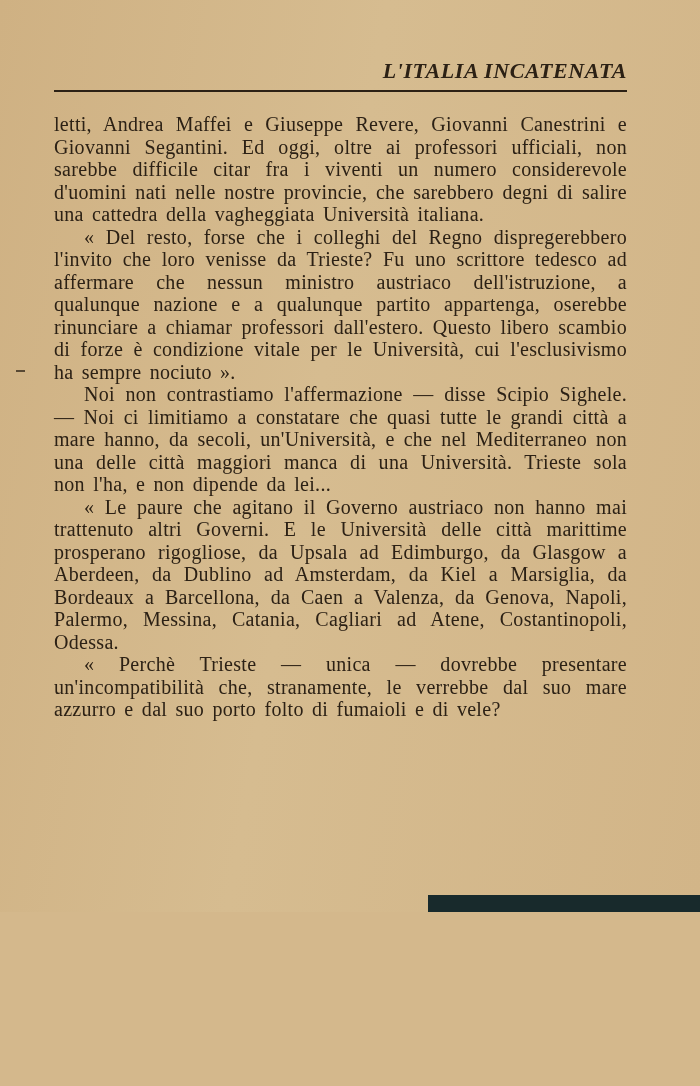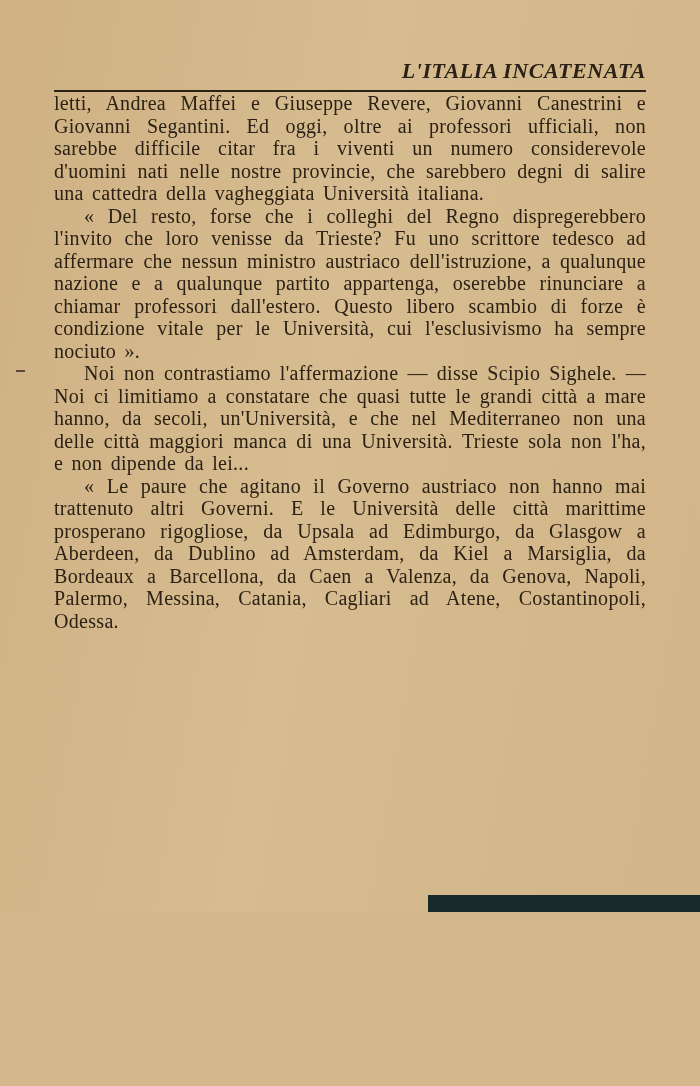--- a/index.html
+++ b/index.html
@@ -12,37 +12,38 @@
   body{
     font-family:"Liberation Serif","DejaVu Serif",serif;
     background:var(--paper);
     color:var(--ink);
     overflow:hidden;
   }
   .page{
     position:relative;
     width:700px;
     height:912px;
-    padding:56px 54px 0 54px;
+    padding:56px 73px 0 54px;
     background:linear-gradient(100deg,#cfb183 0%,#d6bc90 45%,#d2b588 100%);
     overflow:hidden;
   }
   .running-title{
     font-style:italic;
     font-weight:700;
     font-size:22px;
     line-height:30px;
     text-align:right;
     letter-spacing:0.6px;
   }
   .header-rule{
     margin-top:4px;
     border-bottom:2px solid var(--ink);
   }
   .body-text{
+    margin-top:21px;
   }
   .para{
     font-size:20px;
     line-height:22.5px;
     text-align:justify;
     text-indent:30px;
     letter-spacing:0.3px;
     word-spacing:3px;
   }
   .para.first{
@@ -85,20 +86,21 @@
   <header>
     <h1 class="running-title">L'ITALIA INCATENATA</h1>
     <div class="header-rule"></div>
   </header>
 
   <main class="body-text">
     <p class="para first">letti, Andrea Maffei e Giuseppe Revere, Giovanni Canestrini e Giovanni Segantini. Ed oggi, oltre ai professori ufficiali, non sarebbe difficile citar fra i viventi un numero considerevole d'uomini nati nelle nostre provincie, che sarebbero degni di salire una cattedra della vagheggiata Università italiana.</p>
     <p class="para">« Del resto, forse che i colleghi del Regno dispregerebbero l'invito che loro venisse da Trieste? Fu uno scrittore tedesco ad affermare che nessun ministro austriaco dell'istruzione, a qualunque nazione e a qualunque partito appartenga, oserebbe rinunciare a chiamar professori dall'estero. Questo libero scambio di forze è condizione vitale per le Università, cui l'esclusivismo ha sempre nociuto ».</p>
     <p class="para">Noi non contrastiamo l'affermazione — disse Scipio Sighele. — Noi ci limitiamo a constatare che quasi tutte le grandi città a mare hanno, da secoli, un'Università, e che nel Mediterraneo non una delle città maggiori manca di una Università. Trieste sola non l'ha, e non dipende da lei...</p>
     <p class="para">« Le paure che agitano il Governo austriaco non hanno mai trattenuto altri Governi. E le Università delle città marittime prosperano rigogliose, da Upsala ad Edimburgo, da Glasgow a Aberdeen, da Dublino ad Amsterdam, da Kiel a Marsiglia, da Bordeaux a Barcellona, da Caen a Valenza, da Genova, Napoli, Palermo, Messina, Catania, Cagliari ad Atene, Costantinopoli, Odessa.</p>
+    <p class="para">« Perchè Trieste — unica — dovrebbe presentare un'incompatibilità che, stranamente, le verrebbe dal suo mare azzurro e dal suo porto folto di fumaioli e di vele?</p>
   </main>
 
   <footer class="page-footer">
     <div class="page-number">— 113 —</div>
   </footer>
 
   <div class="margin-mark"></div>
   <div class="scan-strip"></div>
 
 </div>

